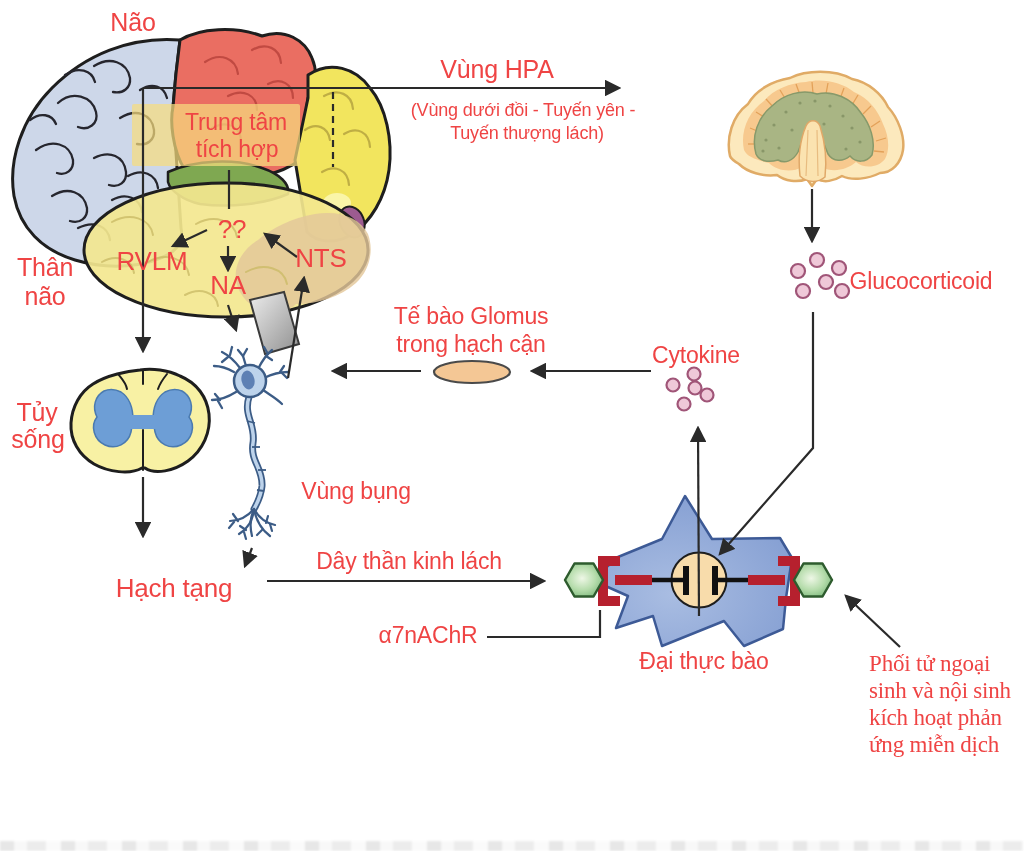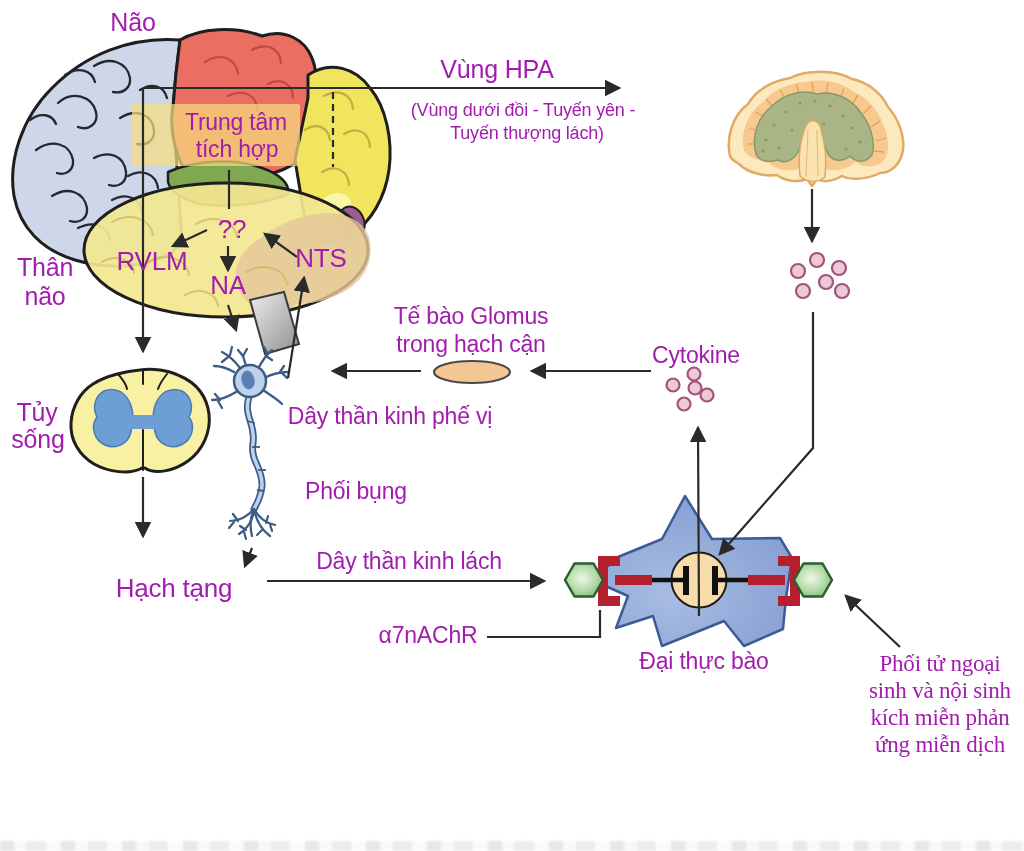--- a/index.html
+++ b/index.html
@@ -1,20 +1,20 @@
 <!DOCTYPE html>
 <html><head>
 <meta charset="utf-8">
 <style>
   html,body{margin:0;padding:0;background:#ffffff;}
   #stage{position:relative;width:1024px;height:851px;background:#ffffff;overflow:hidden;
          font-family:"Liberation Sans",sans-serif;}
   #art{position:absolute;left:0;top:0;}
-  .lbl{position:absolute;transform:translateX(-50%);white-space:nowrap;text-align:center;
-       font-weight:500;font-size:23px;color:#a21caf;line-height:1.15;letter-spacing:-0.2px;}
+  .lbl{position:absolute;transform:translateX(-50%);white-space:nowrap;text-align:left;
+       font-weight:500;font-size:23px;color:#ef4444;line-height:1.15;letter-spacing:-0.2px;}
   .lbl.big{font-size:25px;}
   .lbl.huge{font-size:26px;}
   .lbl.small{font-size:18px;margin-left:24px;}
   .note-line{line-height:27px;font-family:Liberation Serif, serif;}
   #smudge{position:absolute;left:0;top:841px;height:10px;width:1024px;opacity:.40;
     background:repeating-linear-gradient(90deg,#c4c4c4 0 14px,#efefef 14px 27px,#d2d2d2 27px 46px,#f4f4f4 46px 61px);
     filter:blur(1.2px);}
 </style>
 </head>
 <body>
@@ -286,32 +286,32 @@
 <div class="lbl small" style="left:499px;top:100px">(Vùng dưới đồi - Tuyến yên -</div>
 <div class="lbl small" style="left:503px;top:123px">Tuyến thượng lách)</div>
 <div class="lbl" style="left:236px;top:109px">Trung tâm</div>
 <div class="lbl" style="left:237px;top:136px">tích hợp</div>
 <div class="lbl huge" style="left:232px;top:215px">??</div>
 <div class="lbl huge" style="left:152px;top:247px">RVLM</div>
 <div class="lbl huge" style="left:228px;top:271px">NA</div>
 <div class="lbl huge" style="left:321px;top:244px">NTS</div>
 <div class="lbl big" style="left:45px;top:253px">Thân</div>
 <div class="lbl big" style="left:45px;top:282px">não</div>
+<div class="lbl" style="left:921px;top:268px">Glucocorticoid</div>
 <div class="lbl" style="left:471px;top:303px">Tế bào Glomus</div>
 <div class="lbl" style="left:471px;top:331px">trong hạch cận</div>
 <div class="lbl" style="left:696px;top:342px">Cytokine</div>
 <div class="lbl big" style="left:37px;top:398px">Tủy</div>
 <div class="lbl big" style="left:38px;top:425px">sống</div>
-<div class="lbl" style="left:390px;top:403px">Dây thần kinh phế vị</div>
-<div class="lbl" style="left:356px;top:478px">Phối bụng</div>
+<div class="lbl" style="left:356px;top:478px">Vùng bụng</div>
 <div class="lbl huge" style="left:174px;top:574px">Hạch tạng</div>
 <div class="lbl" style="left:409px;top:548px">Dây thần kinh lách</div>
 <div class="lbl" style="left:428px;top:622px">α7nAChR</div>
 <div class="lbl" style="left:704px;top:648px">Đại thực bào</div>
 <div class="lbl" style="left:940px;top:650px">
   <div class="note-line">Phối tử ngoại</div>
   <div class="note-line">sinh và nội sinh</div>
-  <div class="note-line">kích miễn phản</div>
+  <div class="note-line">kích hoạt phản</div>
   <div class="note-line">ứng miễn dịch</div>
 </div>
 
 <div id="smudge"></div>
 </div>
 
 </body></html>

